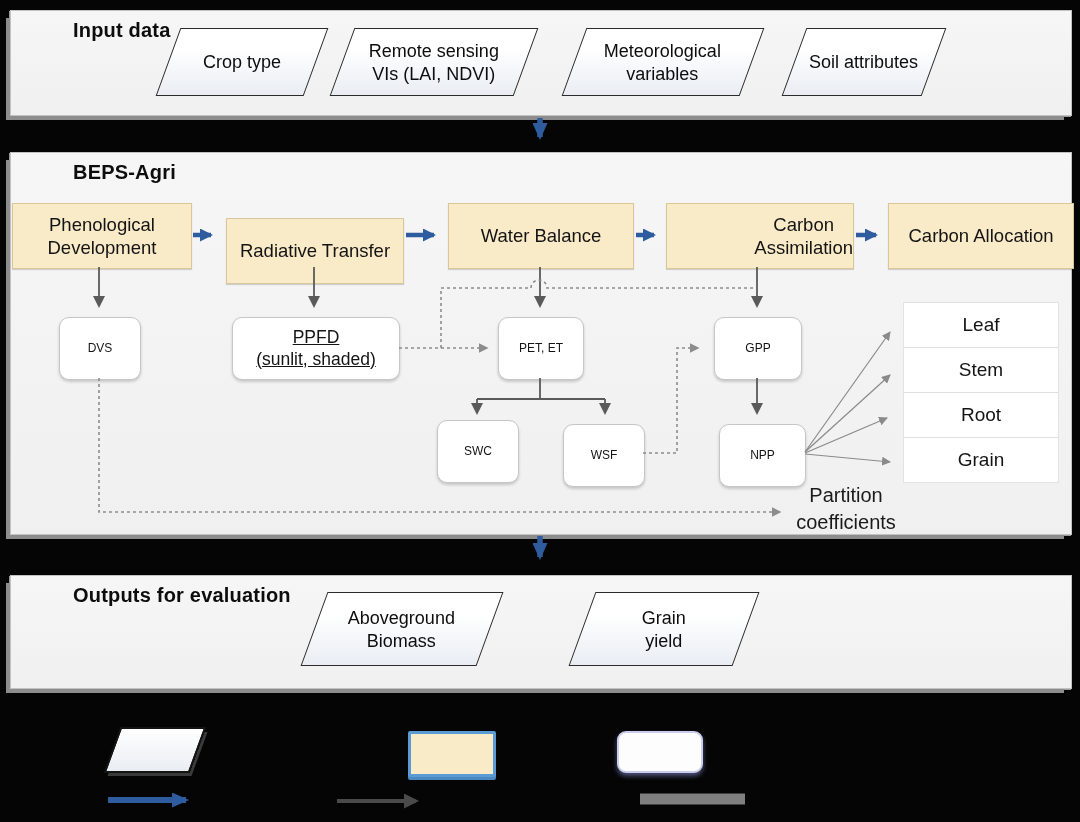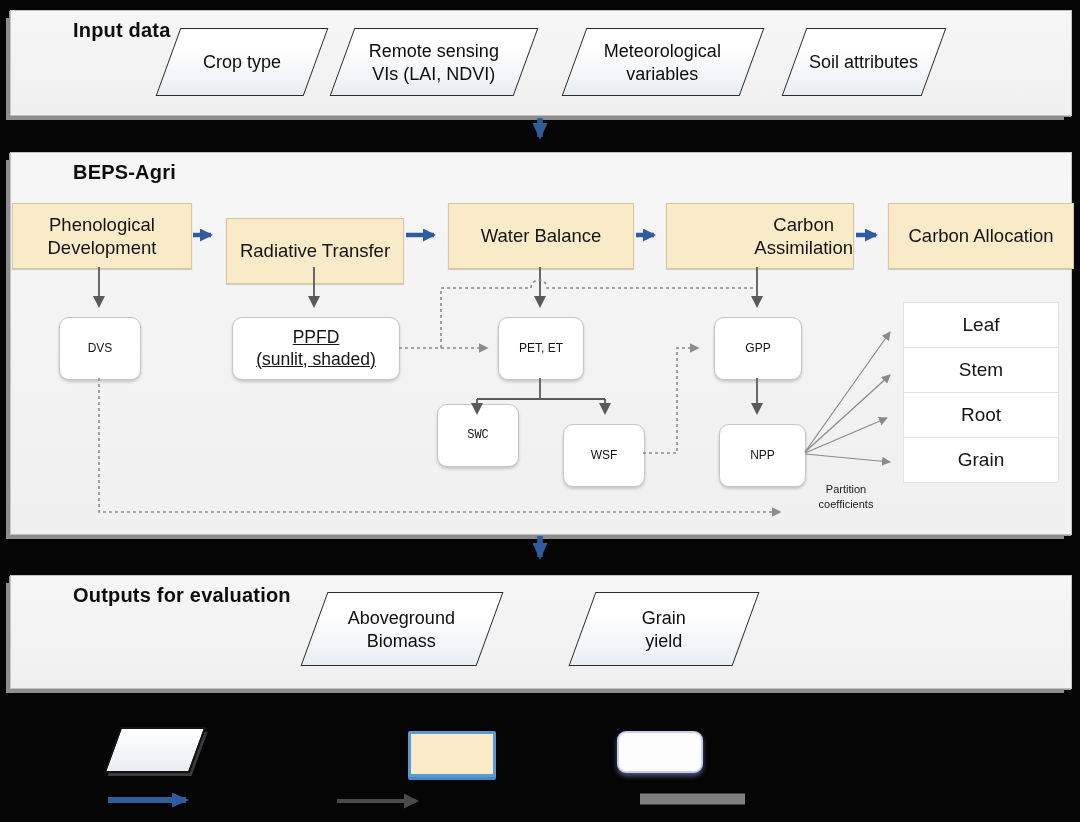--- a/index.html
+++ b/index.html
@@ -13,21 +13,21 @@
   .para > span{transform:skewX(20deg);display:block;text-align:center;font-size:18px;line-height:1.25;white-space:pre-line;color:#0d0d0d;}
   .module{position:absolute;height:64px;background:#FAEBC8;border:1px solid #D8C79B;
           box-shadow:0 1px 1px rgba(0,0,0,0.15);display:flex;align-items:center;justify-content:center;}
   .module > span{text-align:center;font-size:18.5px;line-height:1.25;white-space:pre-line;color:#141414;}
   .varbox{position:absolute;background:#ffffff;border:1px solid #c6c6c6;border-radius:10px;
           box-shadow:0 2px 3px rgba(0,0,0,0.18);display:flex;align-items:center;justify-content:center;}
   .varbox > span{text-align:center;font-size:12px;line-height:1.25;white-space:pre-line;color:#141414;}
   .alloc-table{position:absolute;left:903px;top:302px;width:154px;background:#ffffff;border:1px solid #e3e3e3;}
   .alloc-row{height:44px;border-bottom:1px solid #e0e0e0;display:flex;align-items:center;justify-content:center;font-size:19px;color:#141414;text-align:right;}
   .alloc-row:last-child{border-bottom:none;}
-  .note{position:absolute;font-size:11px;line-height:1.35;text-align:center;white-space:pre-line;color:#1a1a1a;}
+  .note{position:absolute;font-size:20px;line-height:1.35;text-align:center;white-space:pre-line;color:#1a1a1a;}
   svg.overlay{position:absolute;left:0;top:0;width:1080px;height:822px;pointer-events:none;}
   .legend-para{position:absolute;left:112px;top:727px;width:82px;height:42px;transform:skewX(-20deg);
                border:2.5px solid #141414;background:linear-gradient(180deg,#ffffff,#e9edf3);
                box-shadow:4px 4px 0 -1px #3a3a3a;}
   .legend-module{position:absolute;left:408px;top:731px;width:82px;height:40px;background:#FAEBC8;
                  border:3px solid #5B9BD5;border-radius:2px;box-shadow:0 3px 0 #4a88c0;}
   .legend-var{position:absolute;left:617px;top:731px;width:82px;height:38px;background:#fdfdfe;
               border:2px solid #c9cdeb;border-radius:9px;box-shadow:0 3px 5px rgba(140,150,220,0.55);}
 </style>
 </head>
@@ -86,21 +86,21 @@
   <div class="varbox" style="left:232px;top:317px;width:166px;height:61px;">
     <span style="font-size:17.5px;text-decoration:underline;">PPFD
 (sunlit, shaded)</span>
     </div>
   <div class="varbox" style="left:498px;top:317px;width:84px;height:61px;">
     <span>PET, ET</span>
     </div>
   <div class="varbox" style="left:714px;top:317px;width:86px;height:61px;">
     <span>GPP</span>
     </div>
-  <div class="varbox" style="left:437px;top:404px;width:80px;height:61px;font-family:Liberation Mono, monospace;">
+  <div class="varbox" style="left:437px;top:420px;width:80px;height:61px;">
     <span>SWC</span>
     </div>
   <div class="varbox" style="left:563px;top:424px;width:80px;height:61px;">
     <span>WSF</span>
     </div>
   <div class="varbox" style="left:719px;top:424px;width:85px;height:61px;">
     <span>NPP</span>
     </div>
 
   <div class="alloc-table">

